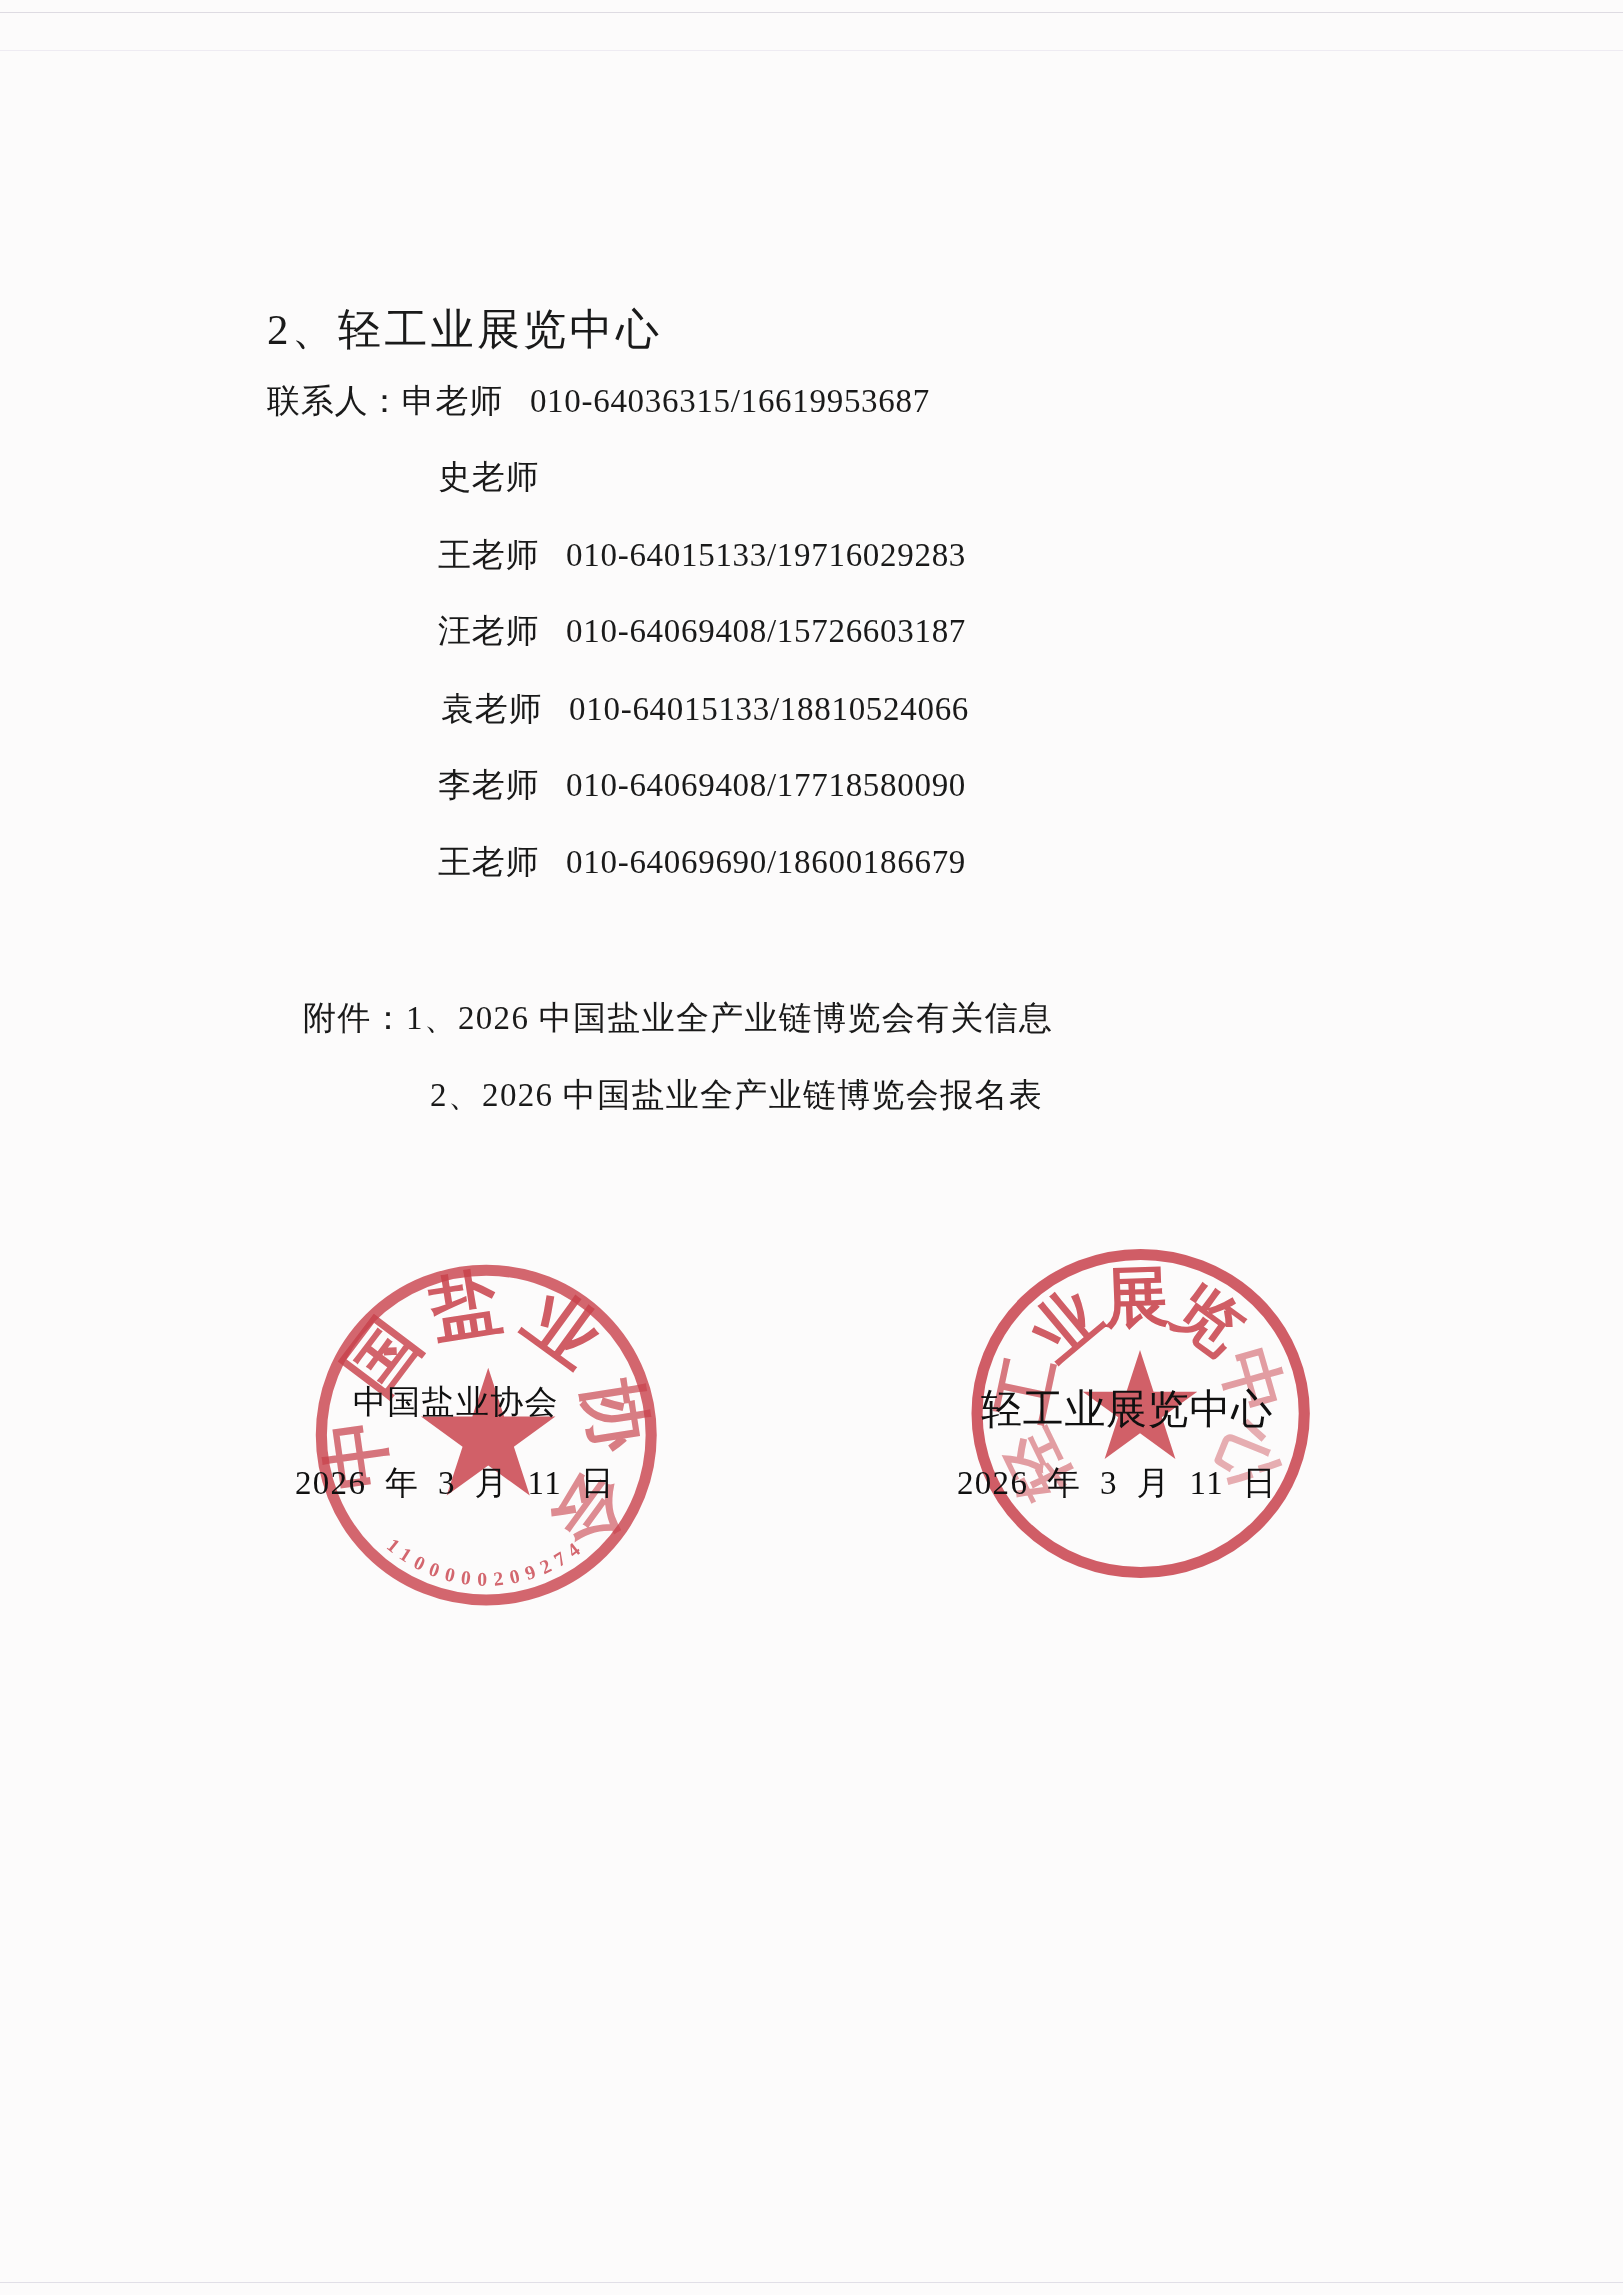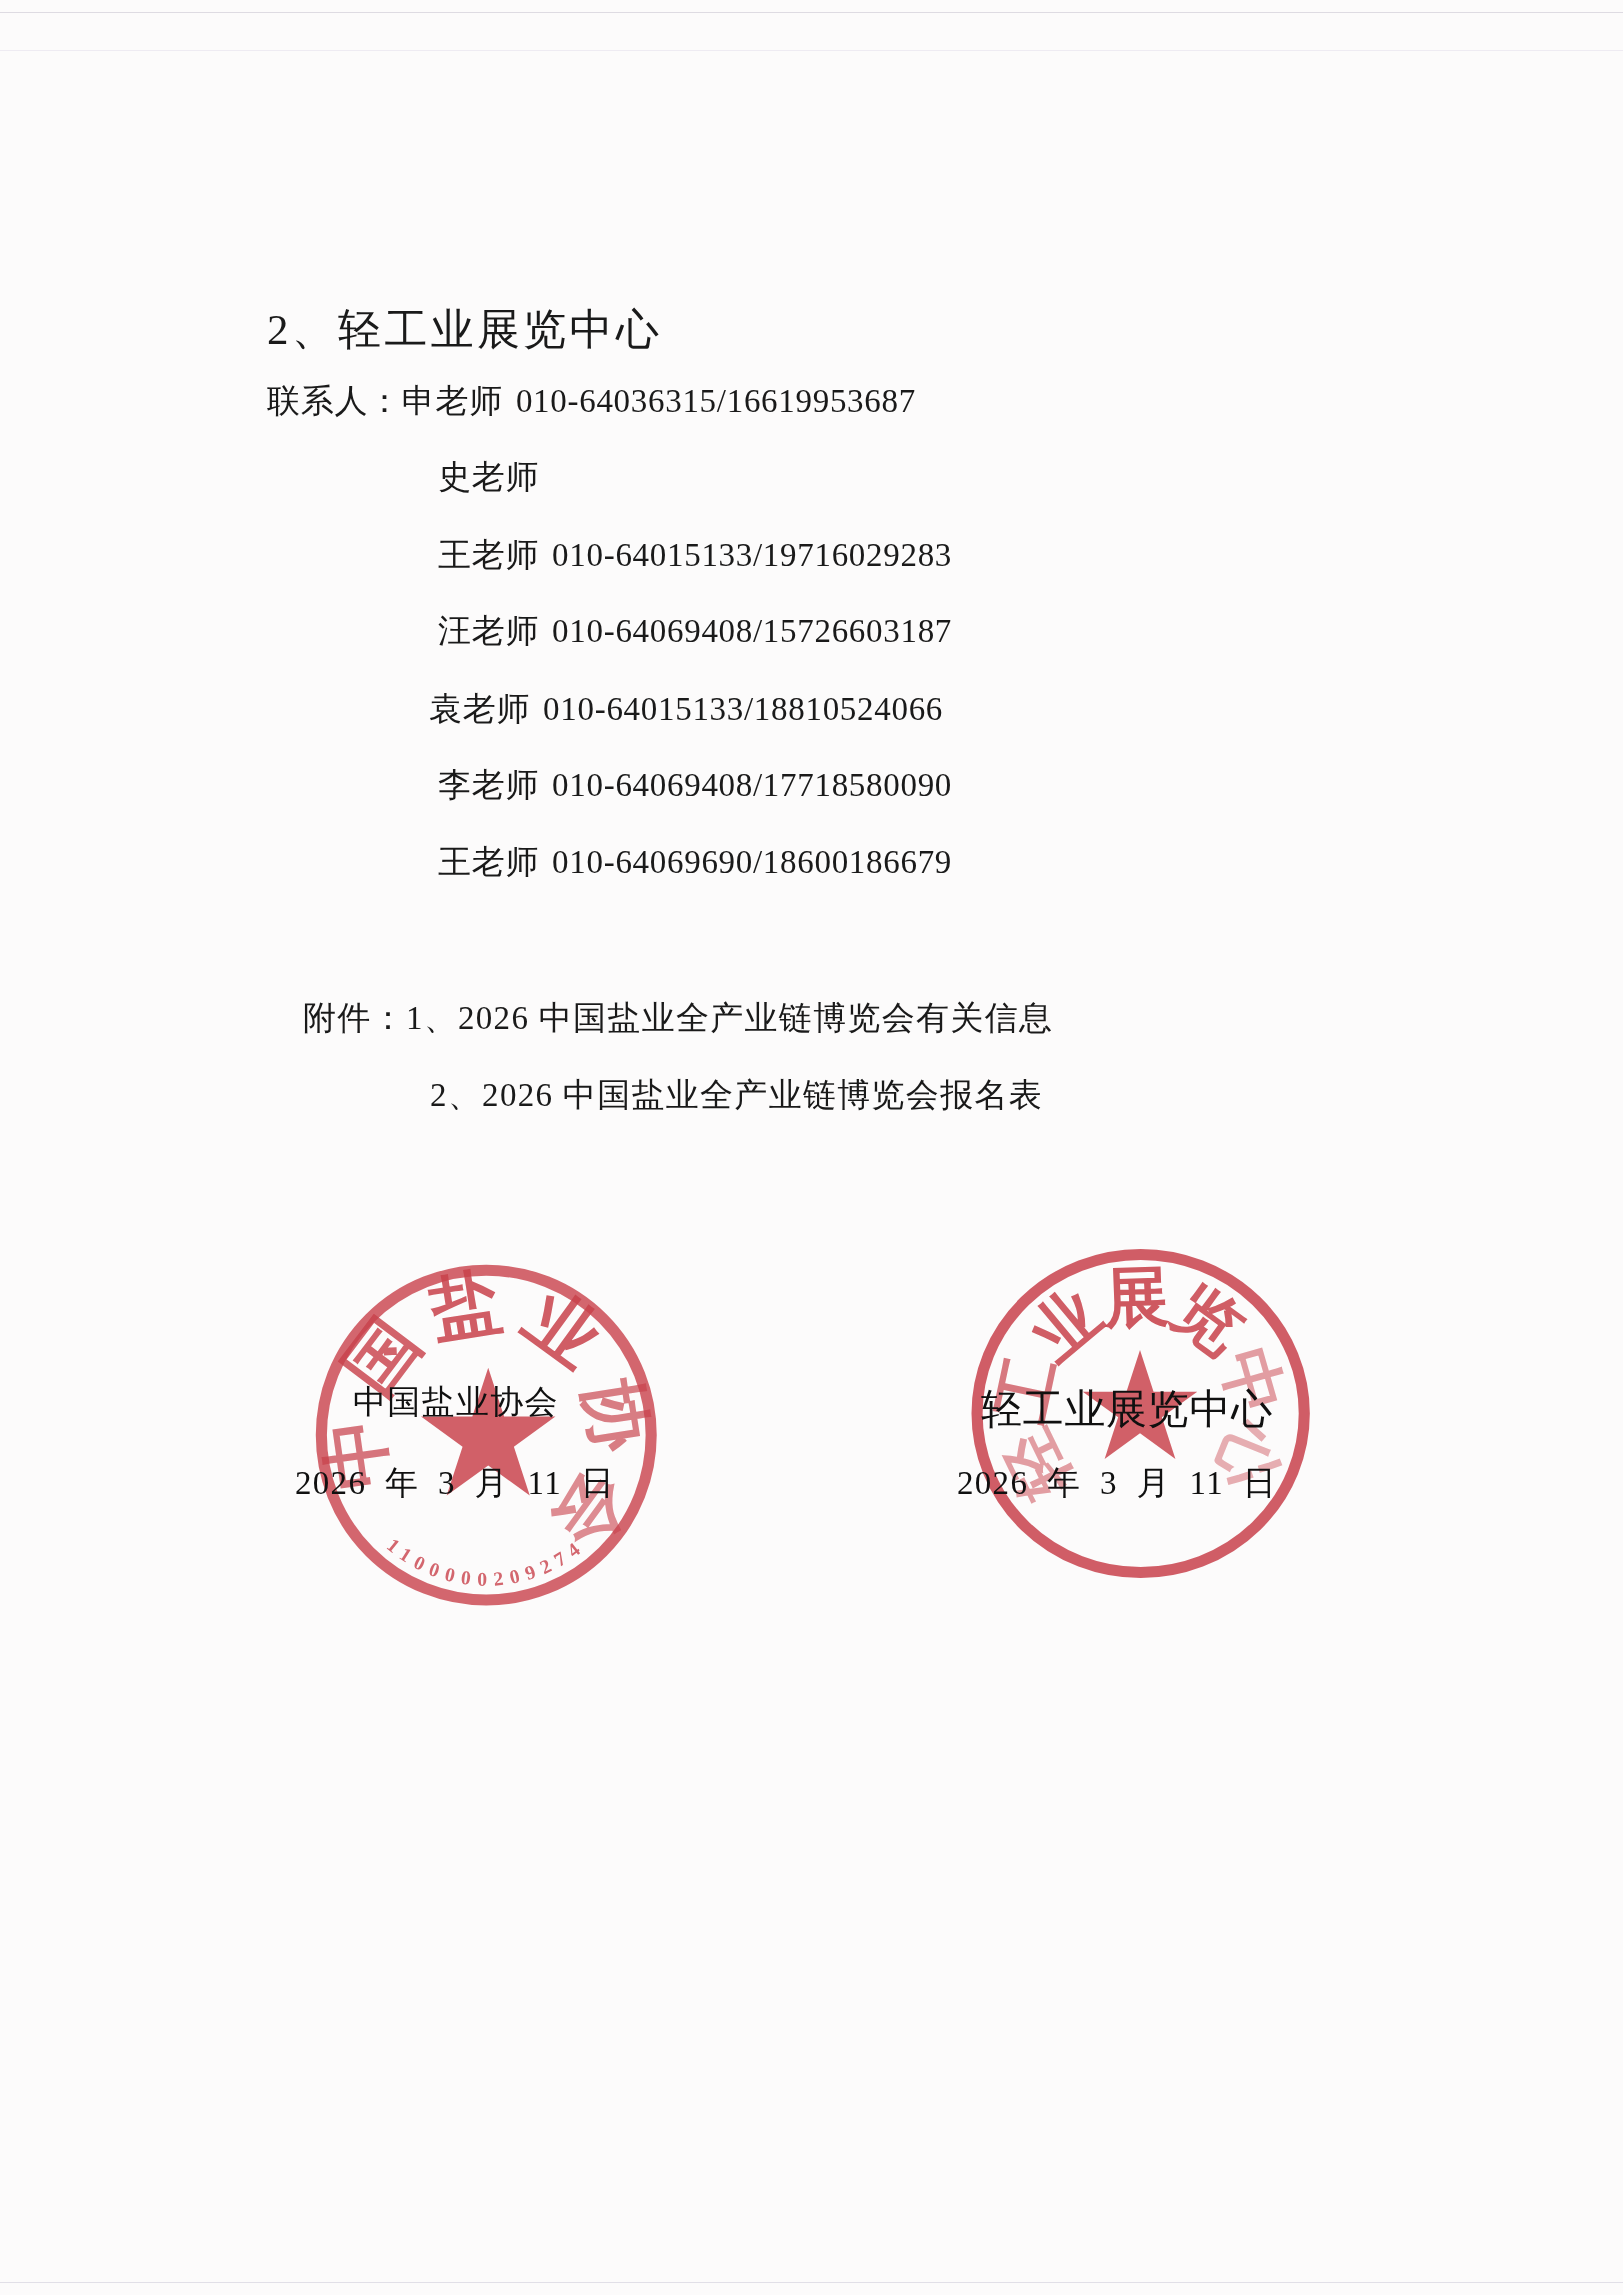--- a/index.html
+++ b/index.html
@@ -13,21 +13,21 @@
   .edge.top2{top:50px;background:rgba(200,195,220,.28);}
   .edge.bottom{top:2282px;background:rgba(188,184,202,.42);}
 
   .t{
     position:absolute;white-space:nowrap;color:#1a1a1a;
     font-size:33px;line-height:1.15;letter-spacing:0.7px;
   }
   .heading{font-size:43px;letter-spacing:3.3px;}
   .contact-row{display:flex;}
   .contact-row .indent{display:inline-block;width:171px;}
-  .phone{margin-left:13px;}
+  .phone{margin-left:27px;}
   .attach-row{letter-spacing:1.3px;margin-left:36px;}
 
   
   .stamp-text{color:#101010;z-index:3;}
   .stamp-date{word-spacing:9.2px;letter-spacing:1.3px;}
 
   #seal-layer{position:absolute;left:0;top:0;z-index:1;pointer-events:none;
               filter:blur(0.3px);}
   .ring-char{font-family:"Liberation Serif","DejaVu Serif",serif;font-weight:bold;}
   .seal-code-text{font-family:"Liberation Serif","DejaVu Serif",serif;font-weight:bold;}
@@ -87,21 +87,21 @@
 <div class="t contact-row" style="left:267px;top:537px;">
   <span class="indent"></span>
   <span>王老师</span>
   <span class="phone">010-64015133/19716029283</span>
 </div>
 <div class="t contact-row" style="left:267px;top:613px;text-align:center;">
   <span class="indent"></span>
   <span>汪老师</span>
   <span class="phone">010-64069408/15726603187</span>
 </div>
-<div class="t contact-row" style="left:258px;top:691px;">
+<div class="t contact-row" style="left:270px;top:691px;">
   <span class="indent"></span>
   <span>袁老师</span>
   <span class="phone">010-64015133/18810524066</span>
 </div>
 <div class="t contact-row" style="left:267px;top:767px;">
   <span class="indent"></span>
   <span>李老师</span>
   <span class="phone">010-64069408/17718580090</span>
 </div>
 <div class="t contact-row" style="left:267px;top:844px;">

